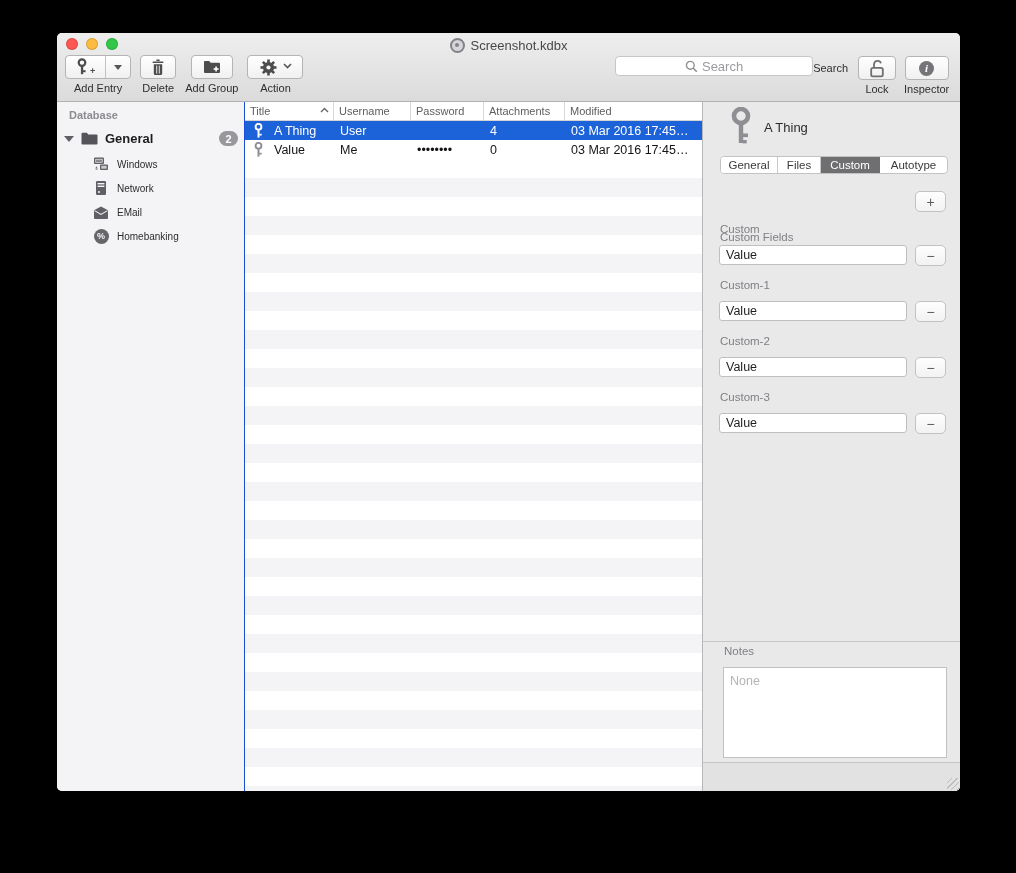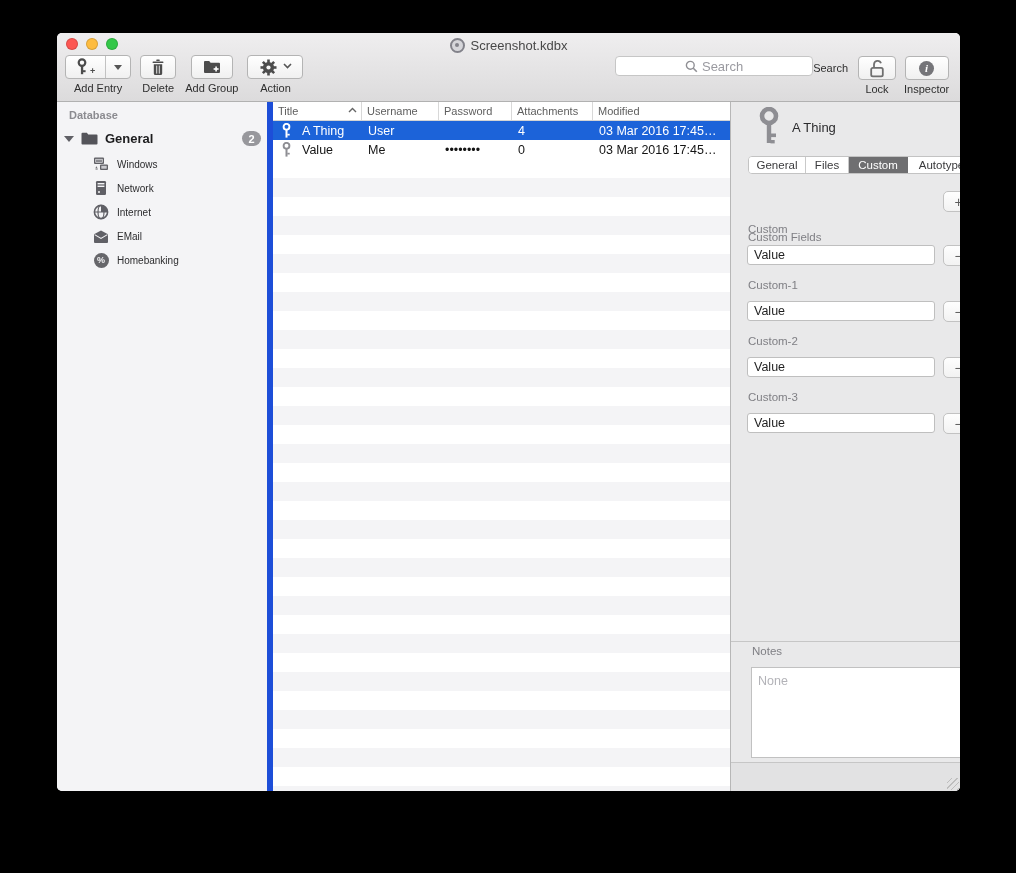--- a/index.html
+++ b/index.html
@@ -52,21 +52,21 @@
   .insp-wrap{position:absolute;left:839px;top:1px;display:flex;flex-direction:column;align-items:center;}
   .sq-btn{width:38px;height:24px;background:linear-gradient(#ffffff,#f0f0f0);
     border:1px solid #b4b4b4;border-radius:4px;display:flex;align-items:center;justify-content:center;box-sizing:border-box;}
   .sq-btn.wide{width:44px;}
   .info-circle{width:15px;height:15px;border-radius:50%;background:#757579;color:#fff;
     display:flex;align-items:center;justify-content:center;
     font-family:"Liberation Serif","DejaVu Serif",serif;font-style:italic;font-weight:bold;font-size:11px;}
   
   .body{position:absolute;left:0;top:69px;right:0;bottom:0;display:flex;}
   
-  .sidebar{width:216px;box-sizing:border-box;background:#f4f4f6;border-right:6px solid #1d4ed8;
+  .sidebar{width:188px;box-sizing:border-box;background:#f4f4f6;border-right:1px solid #1d4ed8;
     flex:none;position:relative;}
   .sb-header{margin:7px 0 0 12px;font-size:11px;font-weight:bold;color:#8b8b90;}
   .sb-root{margin-top:7px;height:21px;display:flex;align-items:center;padding-left:7px;}
   .disclosure{width:0;height:0;border-left:5px solid transparent;border-right:5px solid transparent;
     border-top:6px solid #606066;margin-right:7px;}
   .sb-root-label{font-size:13px;font-weight:bold;color:#1c1c1e;margin-left:7px;}
   .badge{margin-left:auto;margin-right:6px;min-width:9px;height:15px;padding:0 5px;
     border-radius:8px;background:#97979c;color:#fff;font-size:11px;font-weight:bold;
     display:flex;align-items:center;justify-content:center;}
   .sb-items{margin-top:3px;}
@@ -284,31 +284,20 @@
               <rect x="3" y="1" width="10" height="14" rx="1.2" fill="#606066"></rect>
               <rect x="4.6" y="3" width="6.8" height="1.4" fill="#f4f4f6"></rect>
               <rect x="4.6" y="5.6" width="6.8" height="1.4" fill="#f4f4f6"></rect>
               <circle cx="6" cy="12" r="1" fill="#f4f4f6"></circle>
             </svg>
           </span>
           <span class="sb-item-label">Network</span>
         </div>
         <div class="sb-item">
           <span class="ic">
-            <svg width="16" height="16" viewBox="0 0 16 16">
-              <circle cx="8" cy="8" r="6.6" fill="none" stroke="#606066" stroke-width="1.6"></circle>
-              <ellipse cx="8" cy="8" rx="3" ry="6.6" fill="none" stroke="#606066" stroke-width="1.2"></ellipse>
-              <line x1="1.5" y1="8" x2="14.5" y2="8" stroke="#606066" stroke-width="1.2"></line>
-              <path d="M8 1.4 a6.6 6.6 0 0 1 6.6 6.6 L8 8 z" fill="#606066"></path>
-            </svg>
-          </span>
-          <span class="sb-item-label">Internet</span>
-        </div>
-        <div class="sb-item">
-          <span class="ic">
             <svg width="16" height="13" viewBox="0 0 16 13">
               <path d="M1 4.2 L8 0.6 L15 4.2 V12 a1 1 0 0 1 -1 1 H2 a1 1 0 0 1 -1 -1 z" fill="#606066"></path>
               <path d="M1.6 4.6 L8 8.4 L14.4 4.6" fill="none" stroke="#f4f4f6" stroke-width="1.1"></path>
             </svg>
           </span>
           <span class="sb-item-label">EMail</span>
         </div>
         <div class="sb-item">
           <span class="ic">
             <span class="pct-circle">%</span>

